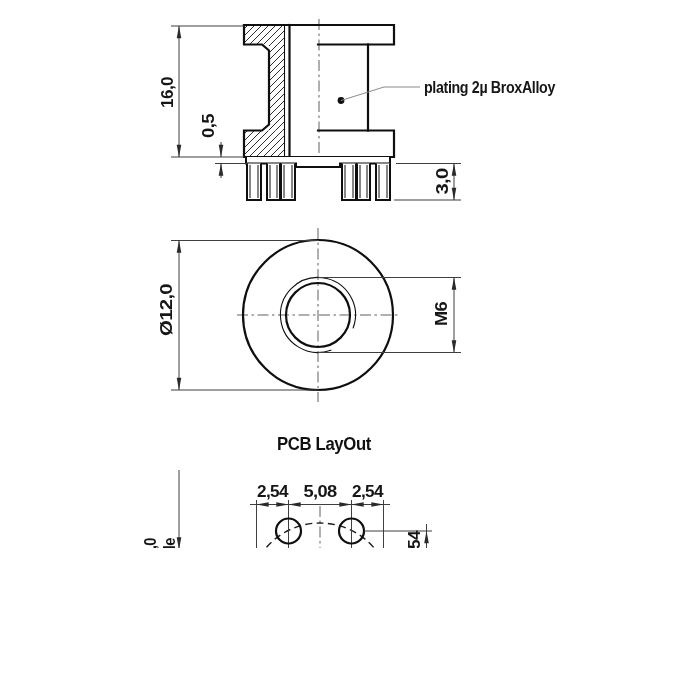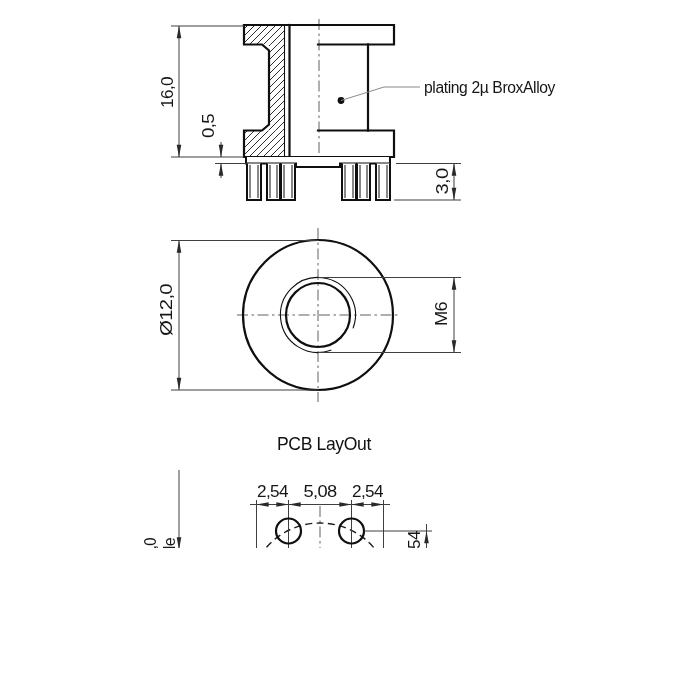--- a/index.html
+++ b/index.html
@@ -1,17 +1,17 @@
 <!DOCTYPE html>
 <html><head>
 <meta charset="utf-8">
 <style>
   html,body{margin:0;padding:0;background:#fff;}
   .page{position:relative;width:700px;height:548px;background:#ffffff;overflow:hidden;
-        font-family:"Liberation Sans",sans-serif;}
+        font-family:"Liberation Sans",sans-serif;font-weight:bold;}
   svg{position:absolute;left:0;top:0;}
   .outline{stroke:#0f0f0f;stroke-width:2.2;fill:none;stroke-linejoin:miter;stroke-linecap:square;}
   .outline-thin{stroke:#0f0f0f;stroke-width:1.1;fill:none;stroke-linecap:square;}
   .dim{stroke:#3f3f3f;stroke-width:1;fill:none;stroke-linecap:butt;}
   .leader{stroke:#8a8a8a;stroke-width:1;fill:none;}
   .center{stroke:#606060;stroke-width:1;fill:none;stroke-dasharray:11 3.5 2.5 3.5;}
   .bolt{stroke:#1c1c1c;stroke-width:1.4;fill:none;stroke-dasharray:7 4.4;}
   .pin{stroke:#0f0f0f;stroke-width:2;fill:#ffffff;stroke-linejoin:miter;}
   .pininner{stroke:#0f0f0f;stroke-width:1;fill:none;}
   .dim-text{font-family:"Liberation Sans",sans-serif;font-size:17px;fill:#161616;letter-spacing:-0.6px;}

